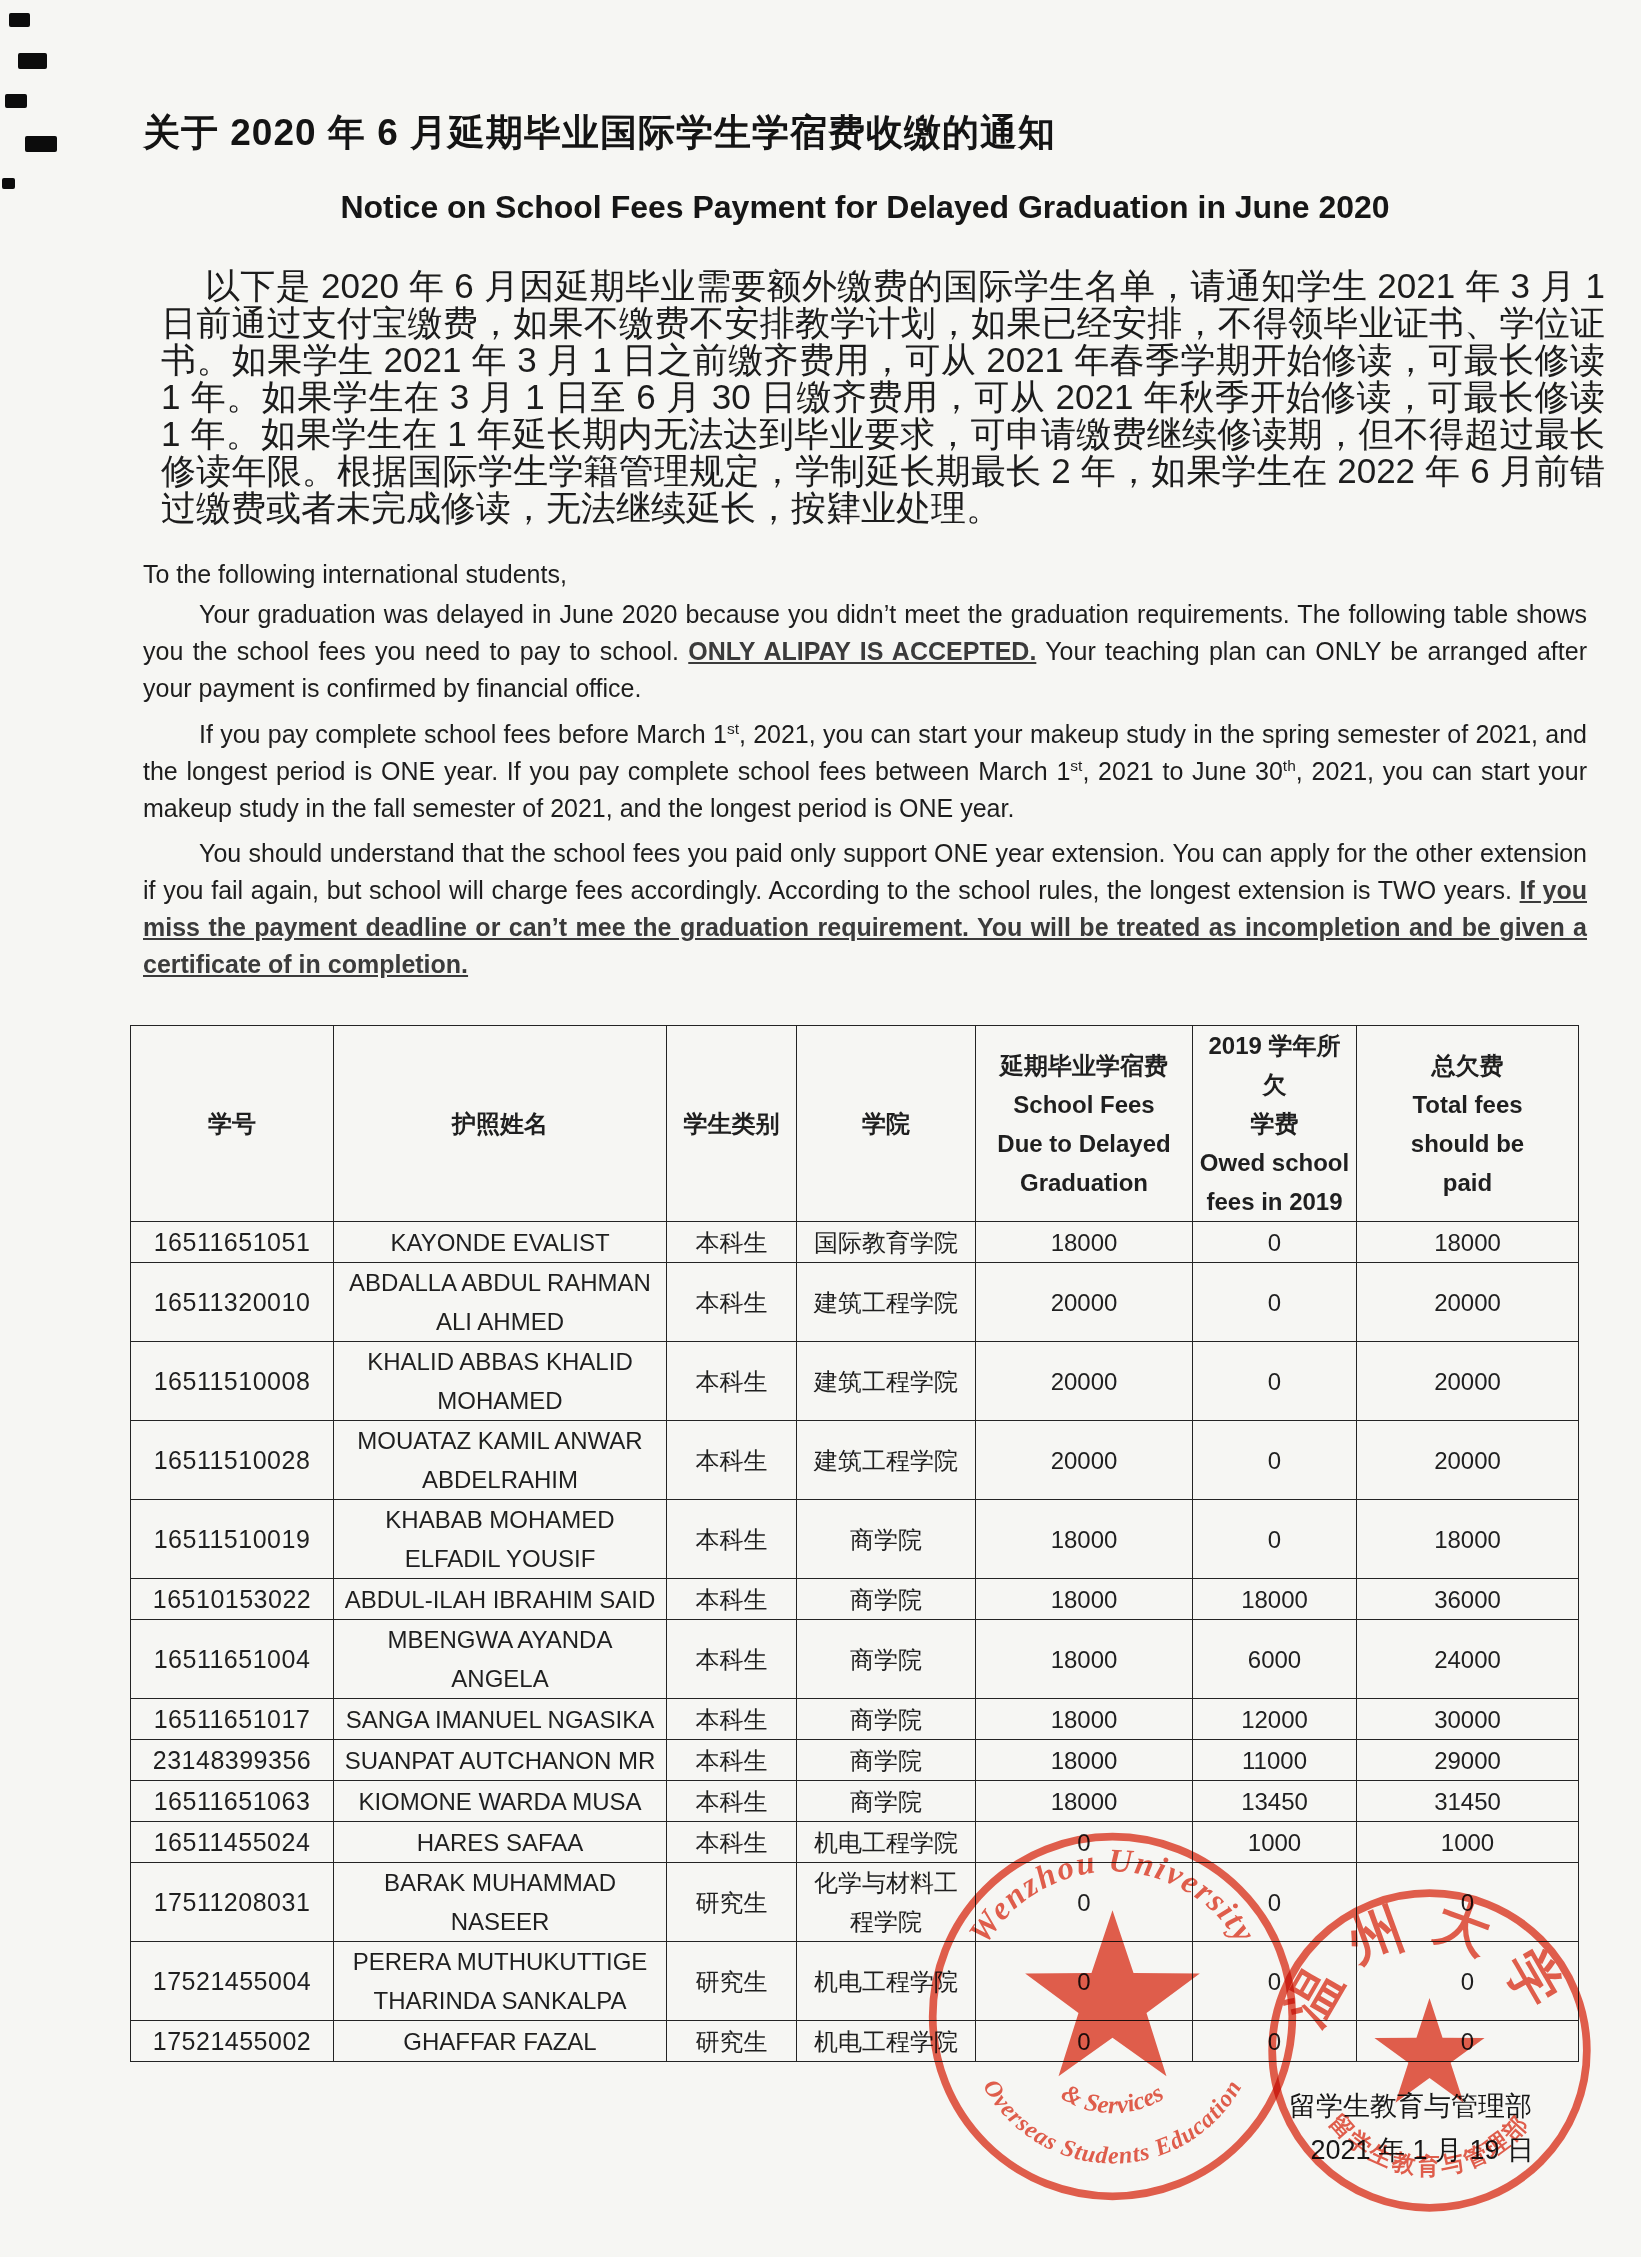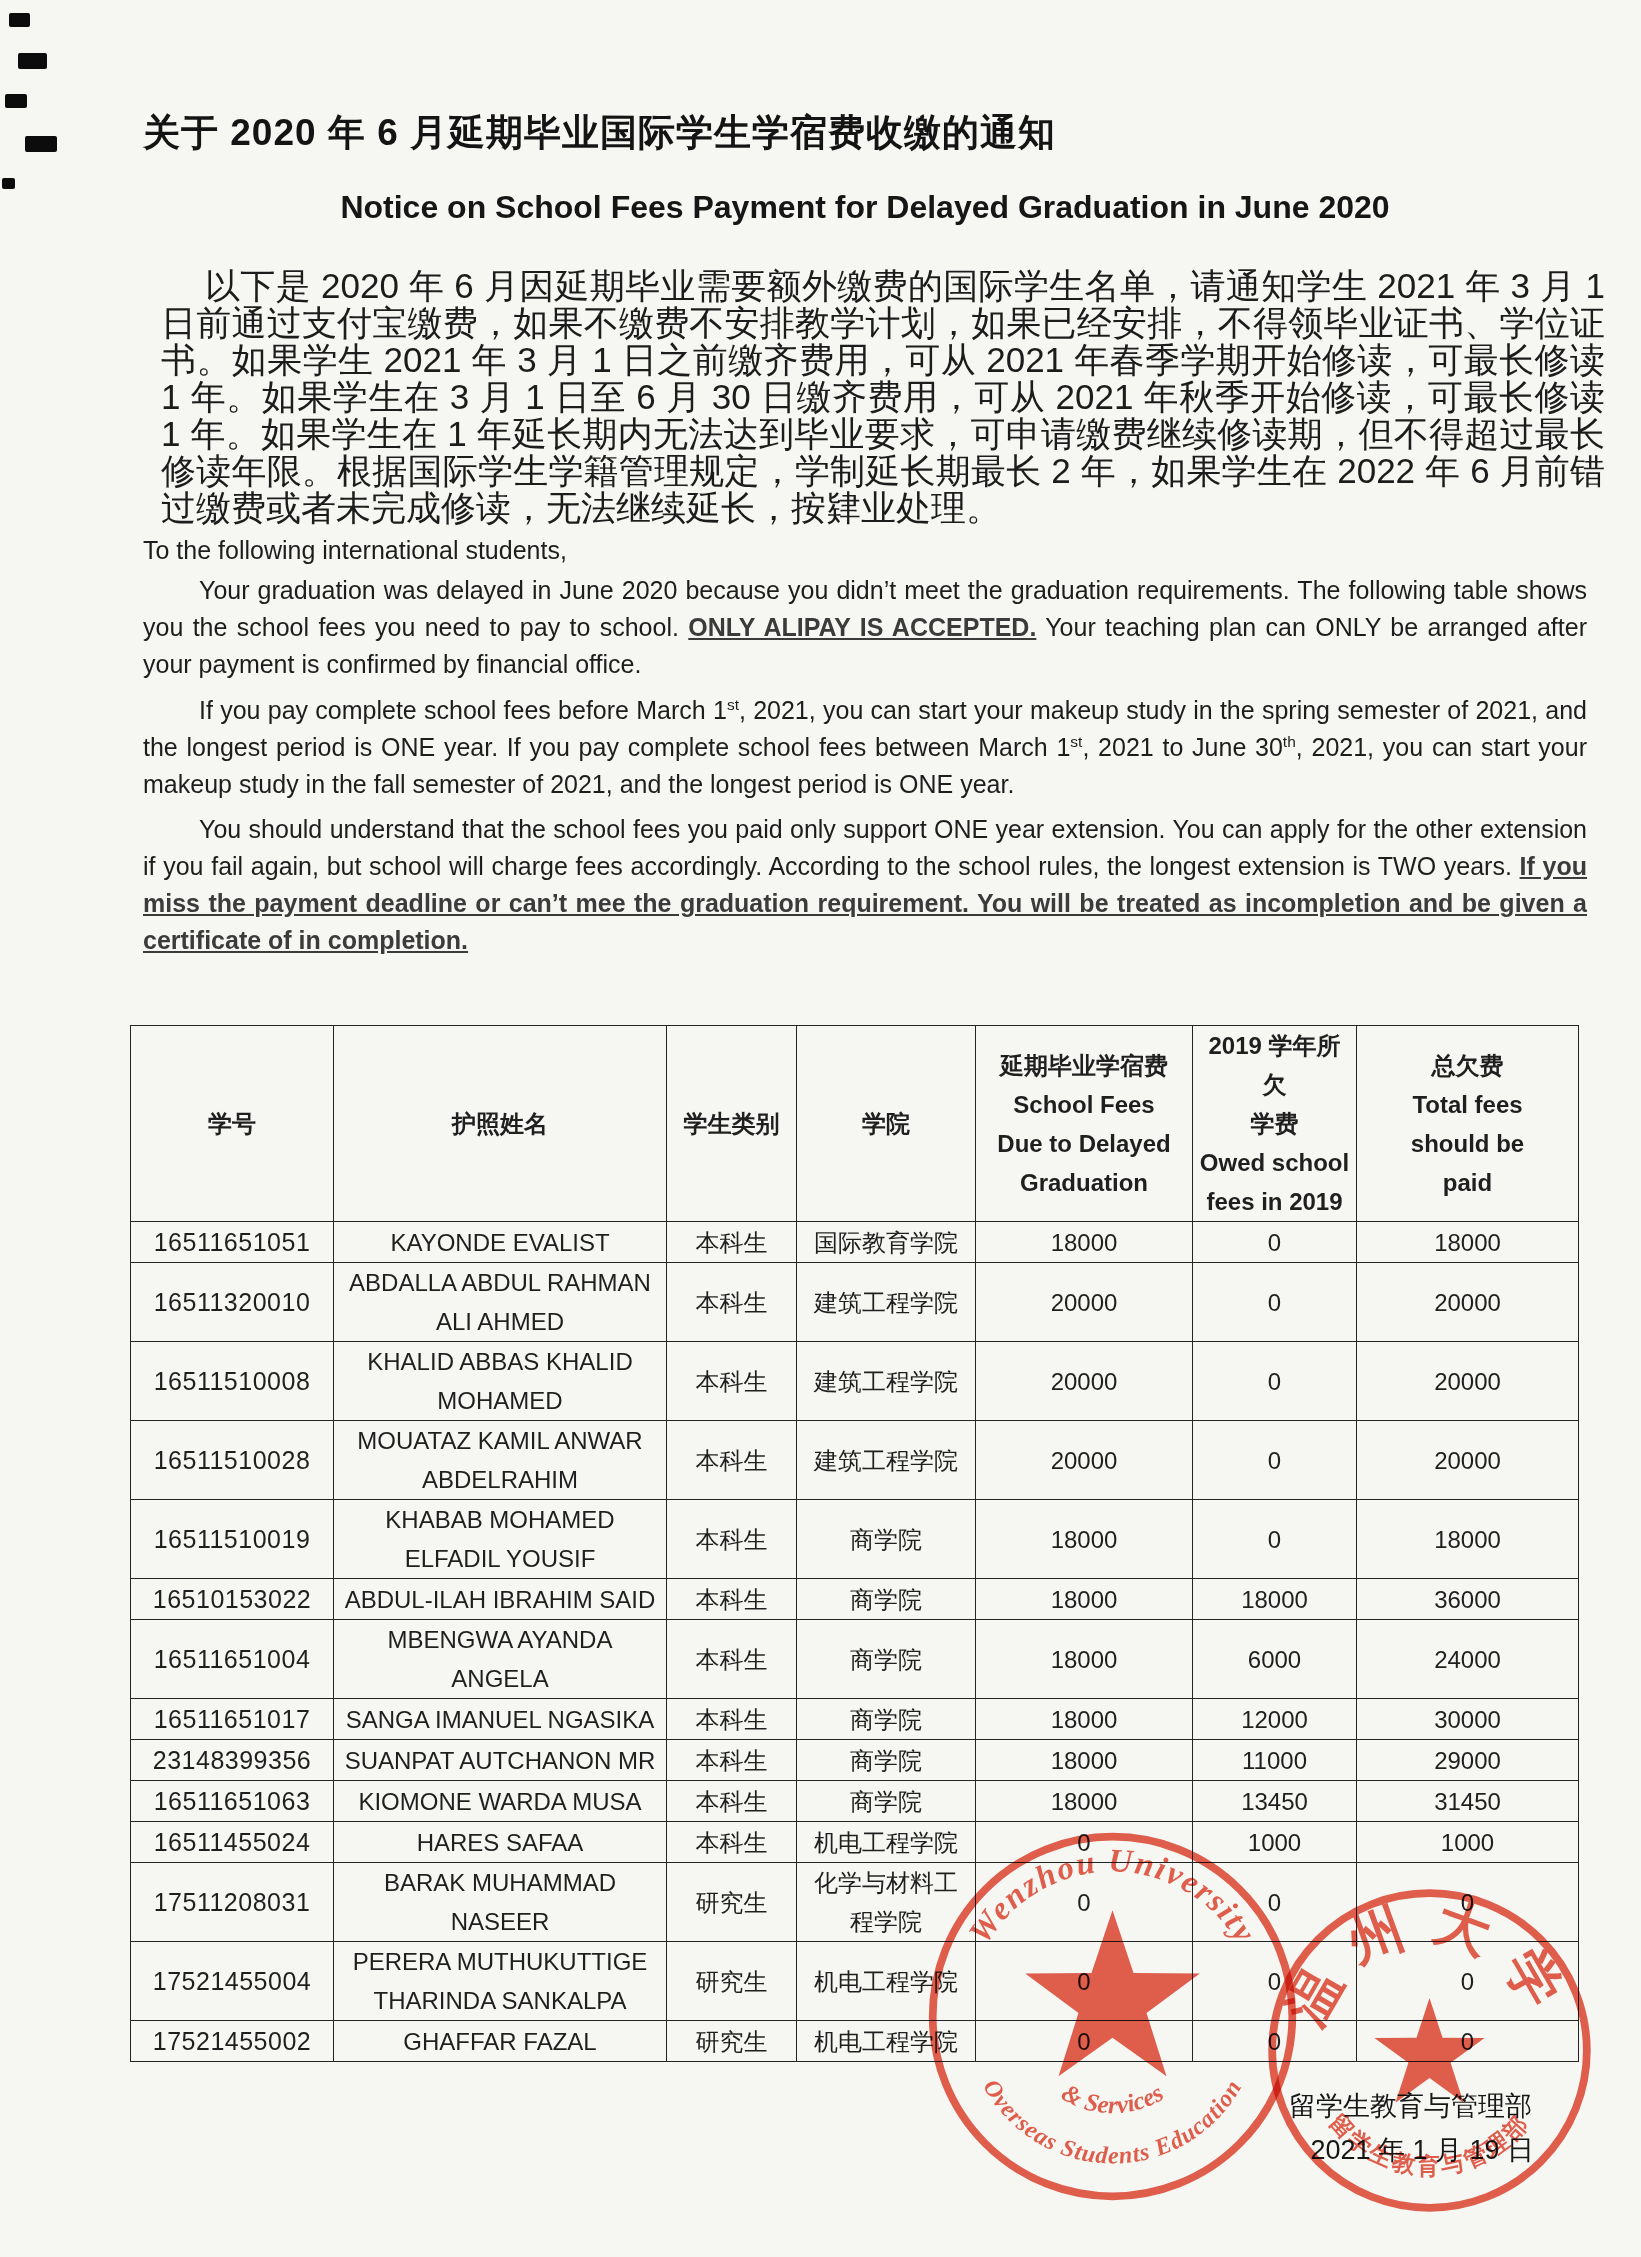--- a/index.html
+++ b/index.html
@@ -28,21 +28,21 @@
     position:absolute; left:143px; top:189px; width:1444px;
     margin:0; text-align:center;
     font-size:32px; font-weight:bold; color:#161616;
   }
   .intro {
     position:absolute; left:143px; top:249px; width:1444px;
     margin:18px; font-size:35px; line-height:37px;
     text-align:justify; text-indent:44px; color:#1c1c1c;
   }
   .letter {
-    position:absolute; left:143px; top:532px; width:1444px;
+    position:absolute; left:143px; top:556px; width:1444px;
     font-size:25px; line-height:37px; text-align:justify; color:#1d1d1d;
   }
   .letter p { margin:0 0 8.7px 0; text-indent:56px; }
   .letter p.salut { text-indent:0; margin-bottom:2.9px; }
   .b { font-weight:bold; color:#3b3b3b;text-decoration:underline; }
   .sup { vertical-align:super; font-size:0.62em; line-height:0; }
 
   table.fees {
     position:absolute; left:130px; top:1025px;
     border-collapse:collapse; table-layout:fixed; width:1448px;

